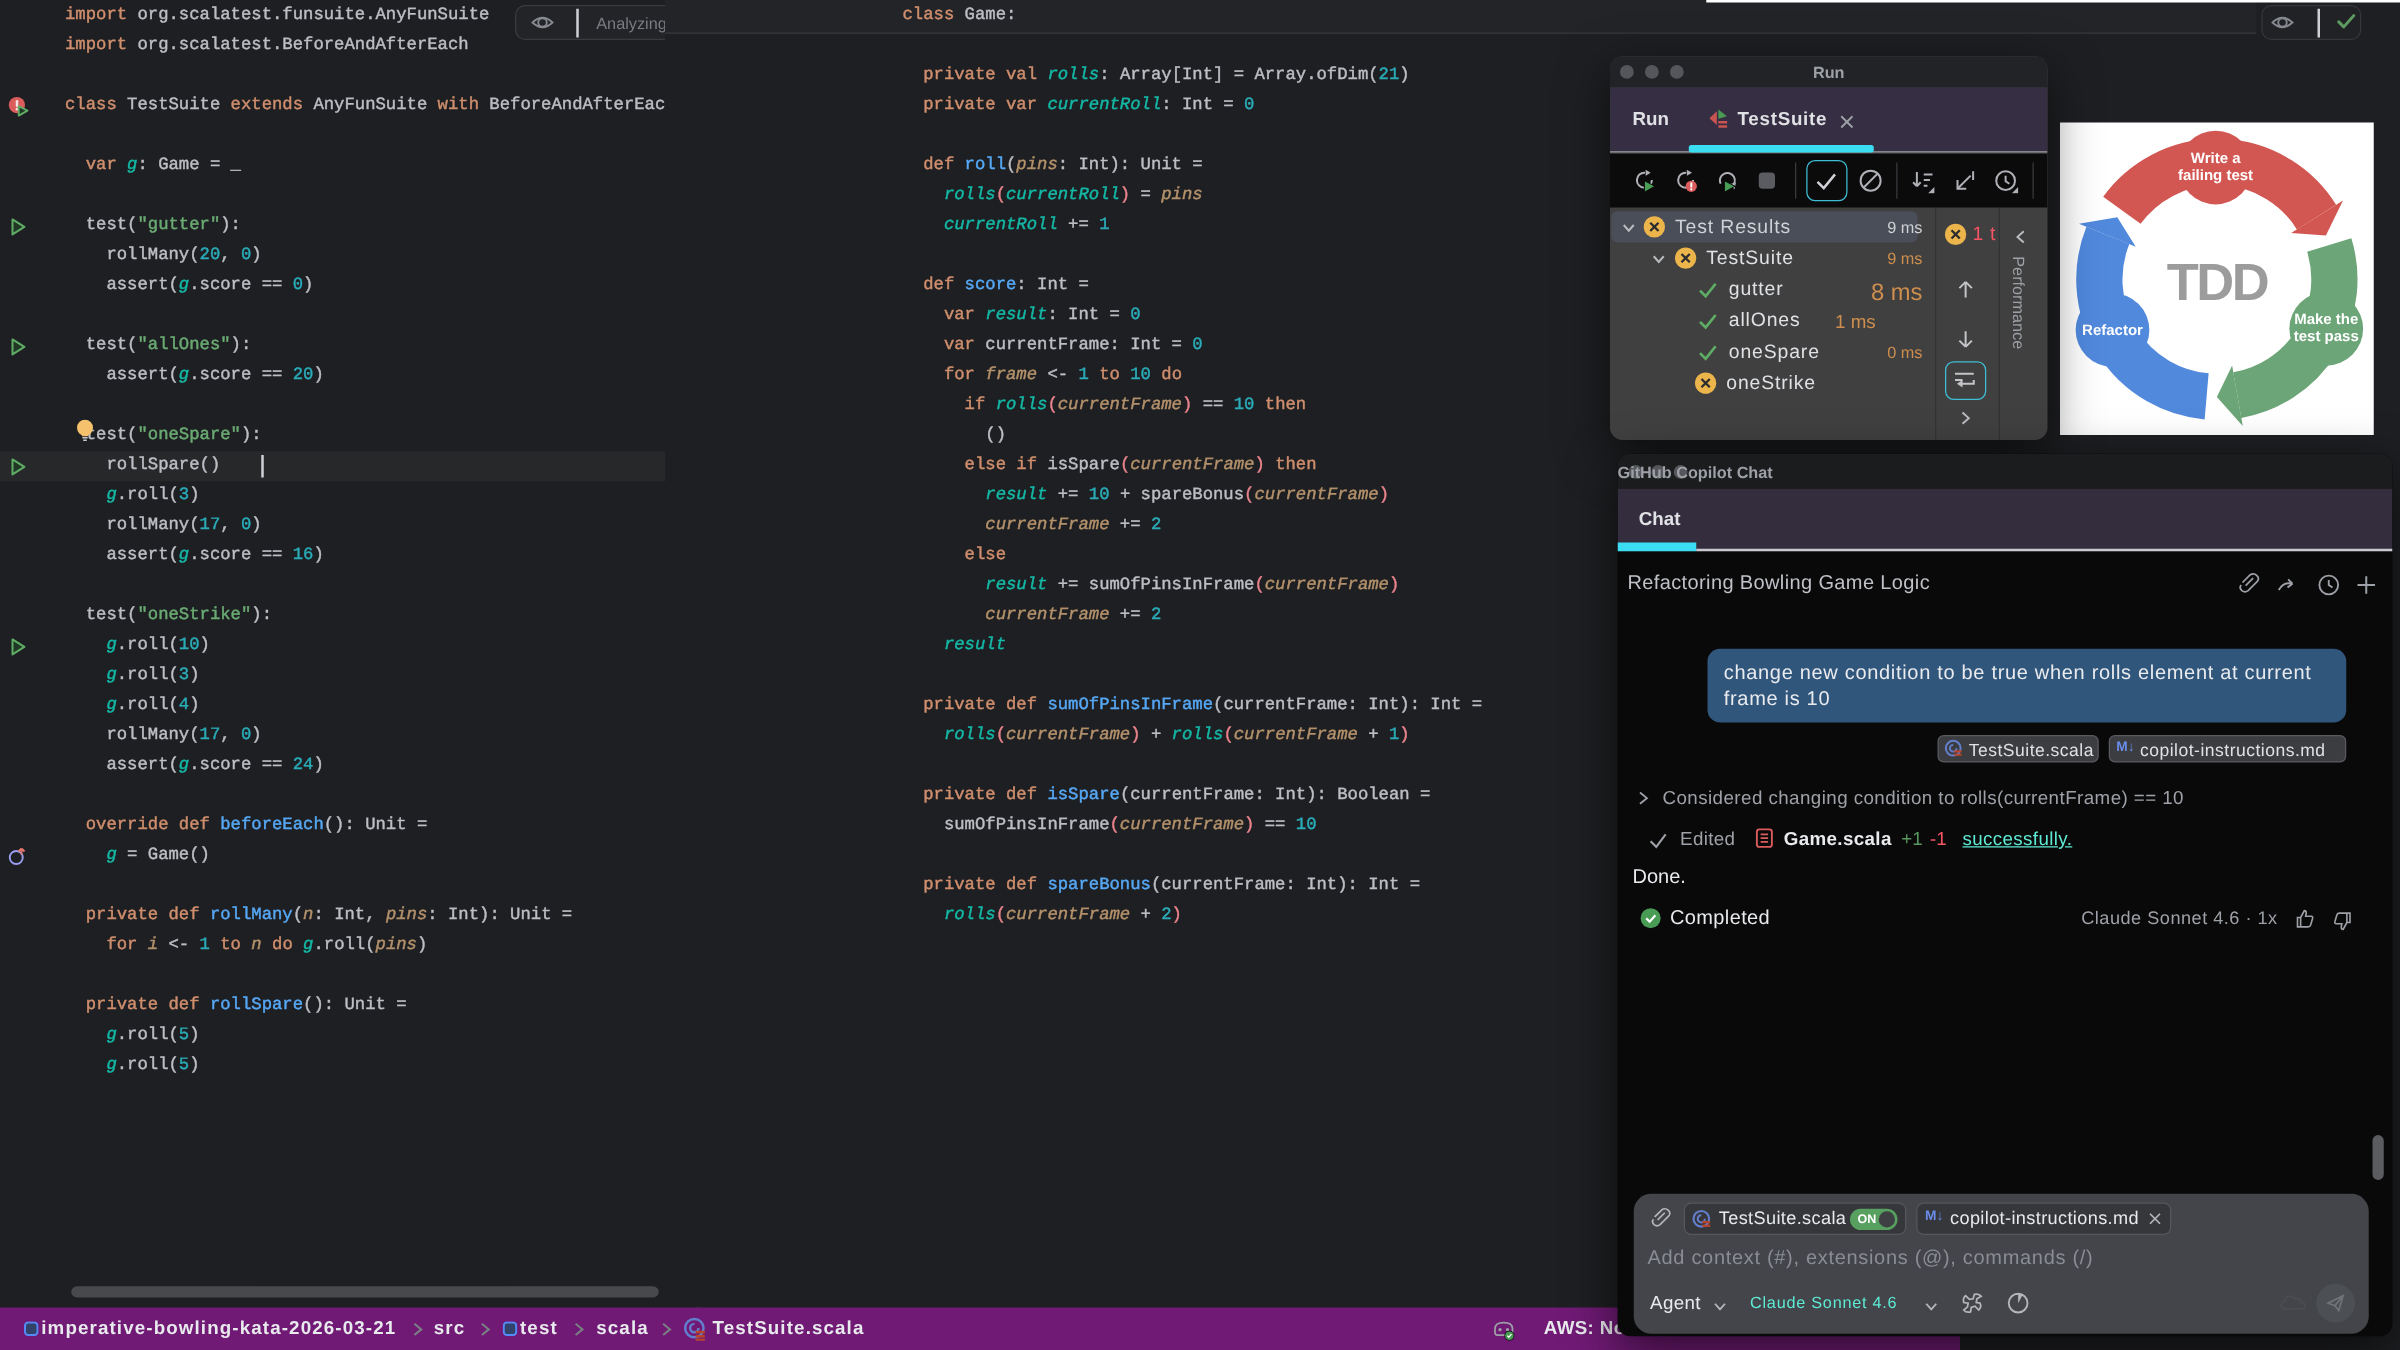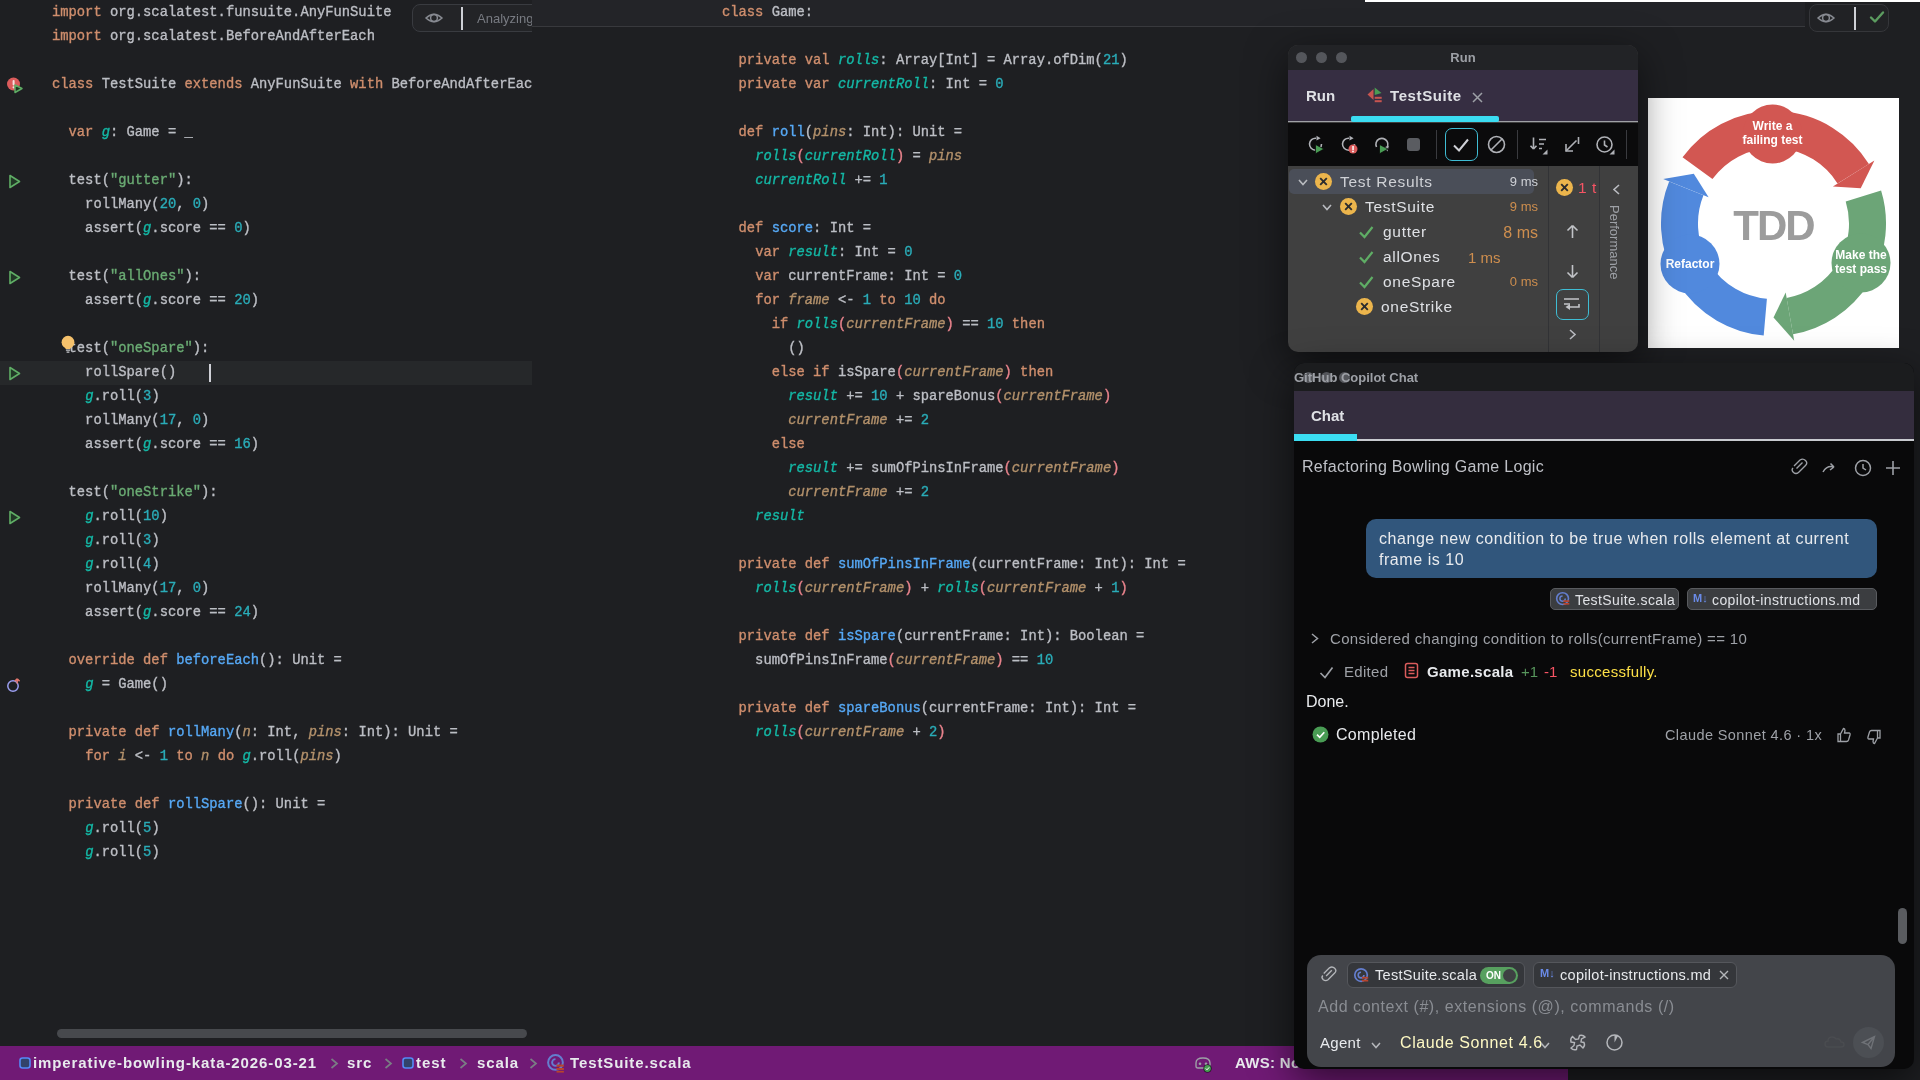--- a/index.html
+++ b/index.html
@@ -278,21 +278,21 @@
       <circle cx="9.5" cy="9.5" r="8.5" fill="#ECB54C"></circle>
       <path d="M6.2 6.2 L12.8 12.8 M12.8 6.2 L6.2 12.8" stroke="#2C2C2E" stroke-width="1.9"></path>
     </svg>
   <div class="abs" style="left:77px;top:153px;font-size:15.5px;letter-spacing:0.7px;color:#DFE1E5;">TestSuite</div>
   <div class="abs" style="left:180px;top:154px;width:70px;font-size:13px;color:#CE8E4E;text-align:right;">9 ms</div>
 
   <svg class="abs" style="left:69px;top:178px" width="18" height="18">
       <path d="M3 9.5 L7.5 14 L15.5 4" fill="none" stroke="#5FAD65" stroke-width="2.2"></path>
     </svg>
   <div class="abs" style="left:95px;top:178px;font-size:15.5px;letter-spacing:0.7px;color:#DFE1E5;">gutter</div>
-  <div class="abs" style="left:180px;top:179px;width:70px;font-size:16px;color:#CE8E4E;text-align:right;">8 ms</div>
+  <div class="abs" style="left:180px;top:179px;width:70px;font-size:19px;color:#CE8E4E;text-align:right;">8 ms</div>
 
   <svg class="abs" style="left:69px;top:203px" width="18" height="18">
       <path d="M3 9.5 L7.5 14 L15.5 4" fill="none" stroke="#5FAD65" stroke-width="2.2"></path>
     </svg>
   <div class="abs" style="left:95px;top:203px;font-size:15.5px;letter-spacing:0.7px;color:#DFE1E5;">allOnes</div>
   <div class="abs" style="left:180px;top:204px;width:70px;font-size:15px;color:#CE8E4E;text-align:left;">1 ms</div>
 
   <svg class="abs" style="left:69px;top:228px" width="18" height="18">
       <path d="M3 9.5 L7.5 14 L15.5 4" fill="none" stroke="#5FAD65" stroke-width="2.2"></path>
     </svg>
@@ -428,21 +428,21 @@
       <path d="M2.5 9 L7 13.5 L14.5 3.5" fill="none" stroke="#9DA0A6" stroke-width="1.7"></path>
     </svg>
   <div class="abs" style="left:50px;top:300px;font-size:15px;letter-spacing:0.3px;color:#9EA1A7;">Edited</div>
   <svg class="abs" style="left:110px;top:299px" width="15" height="17" viewBox="0 0 15 17">
     <rect x="1.5" y="1.5" width="12" height="14" rx="2" fill="none" stroke="#DB5C5C" stroke-width="1.5"></rect>
     <path d="M4.5 5.5 H10.5 M4.5 8.5 H10.5 M4.5 11.5 H10.5" stroke="#DB5C5C" stroke-width="1.4"></path>
   </svg>
   <div class="abs" style="left:133px;top:300px;font-size:15px;letter-spacing:0.3px;font-weight:bold;color:#E8EAED;">Game.scala</div>
   <div class="abs" style="left:227px;top:300px;font-size:15px;color:#57965C;">+1</div>
   <div class="abs" style="left:250px;top:300px;font-size:15px;color:#F75464;">-1</div>
-  <div class="abs" style="left:276px;top:300px;font-size:15px;letter-spacing:0.3px;color:#fde047;">successfully.</div>
+  <div class="abs" style="left:276px;top:300px;font-size:15px;letter-spacing:0.3px;color:#5eead4;text-decoration:underline;">successfully.</div>
 
   <div class="abs" style="left:12px;top:330px;font-size:16px;color:#E8EAED;text-align:center;">Done.</div>
 
   <svg class="abs" style="left:18px;top:363px" width="17" height="17">
       <circle cx="8.5" cy="8.5" r="8" fill="#499C54"></circle>
       <path d="M5 8.7 L7.7 11.3 L12.3 6.2" fill="none" stroke="#fff" stroke-width="1.7"></path>
     </svg>
   <div class="abs" style="left:42px;top:363px;font-size:16px;letter-spacing:0.3px;color:#E8EAED;">Completed</div>
   <div class="abs" style="left:371px;top:364px;font-size:14.5px;letter-spacing:0.4px;color:#9EA1A7;">Claude Sonnet 4.6 · 1x</div>
   <svg class="abs" style="left:541px;top:363px" width="18" height="18" viewBox="0 0 18 18">
@@ -475,21 +475,21 @@
   <div class="abs" style="left:246px;top:604px;font-size:11px;font-weight:bold;color:#6A8BE8;">M↓</div>
   <div class="abs" style="left:266px;top:604px;font-size:14.5px;letter-spacing:0.3px;color:#E8EAED;">copilot-instructions.md</div>
   <svg class="abs" style="left:424px;top:606px" width="12" height="12">
       <path d="M2 2 L10 10 M10 2 L2 10" stroke="#B4B6BA" stroke-width="1.4"></path>
     </svg>
   <div class="abs" style="left:24px;top:635px;font-size:16px;letter-spacing:0.55px;color:#8A8D93;">Add context (#), extensions (@), commands (/)</div>
   <div class="abs" style="left:26px;top:671px;font-size:15px;letter-spacing:0.3px;color:#E8EAED;">Agent</div>
   <svg class="abs" style="left:76px;top:677px" width="12" height="12">
       <path d="M2 3 L6 7.5 L10 3" fill="none" stroke="#B4B6BA" stroke-width="1.5"></path>
     </svg>
-  <div class="abs" style="left:106px;top:671px;font-size:16px;letter-spacing:0.6px;color:#fef9c3;">Claude Sonnet 4.6</div>
+  <div class="abs" style="left:106px;top:671px;font-size:13px;letter-spacing:0.6px;color:#5eead4;">Claude Sonnet 4.6</div>
   <svg class="abs" style="left:245px;top:677px" width="12" height="12">
       <path d="M2 3 L6 7.5 L10 3" fill="none" stroke="#B4B6BA" stroke-width="1.5"></path>
     </svg>
   <svg class="abs" style="left:274px;top:670px" width="19" height="19" viewBox="0 0 19 19">
     <path d="M11.5 2.5 Q15 1.5 17 4 L13.5 6 L13 9 L16 9.5 Q17.5 12.5 15 15 L12 12 L9 13 L8.5 16.5 Q5 17.5 3 15 L6 12.5 L6.5 9.5 L3 9 Q2 5.5 4.5 3.5 L7.5 6.5 L10.5 6 Z" fill="none" stroke="#B4B6BA" stroke-width="1.4"></path>
   </svg>
   <svg class="abs" style="left:311px;top:670px" width="19" height="19" viewBox="0 0 19 19">
     <circle cx="9.5" cy="9.5" r="7.5" fill="none" stroke="#B4B6BA" stroke-width="1.5"></circle>
     <path d="M9.5 9.5 L9.5 2 A 7.5 7.5 0 0 1 13 3 Z" fill="#B4B6BA"></path>
   </svg>

